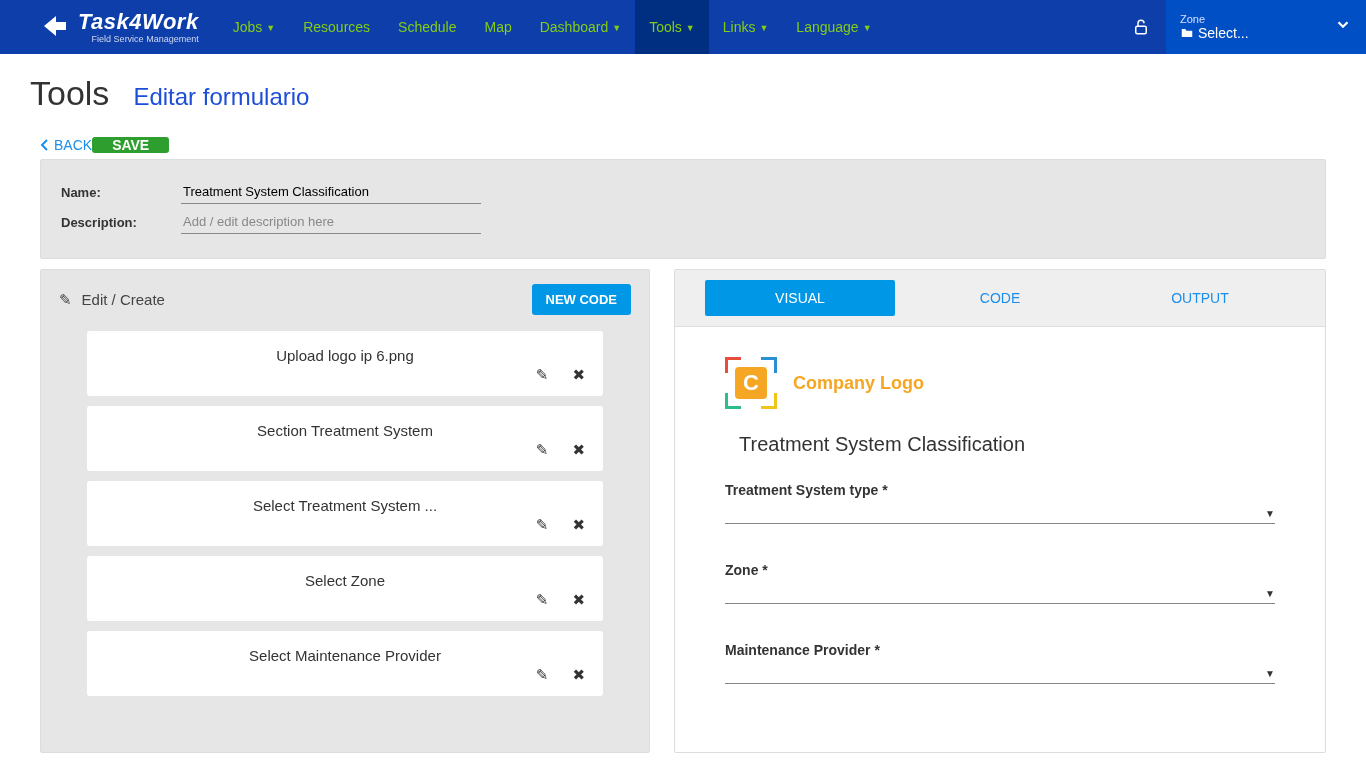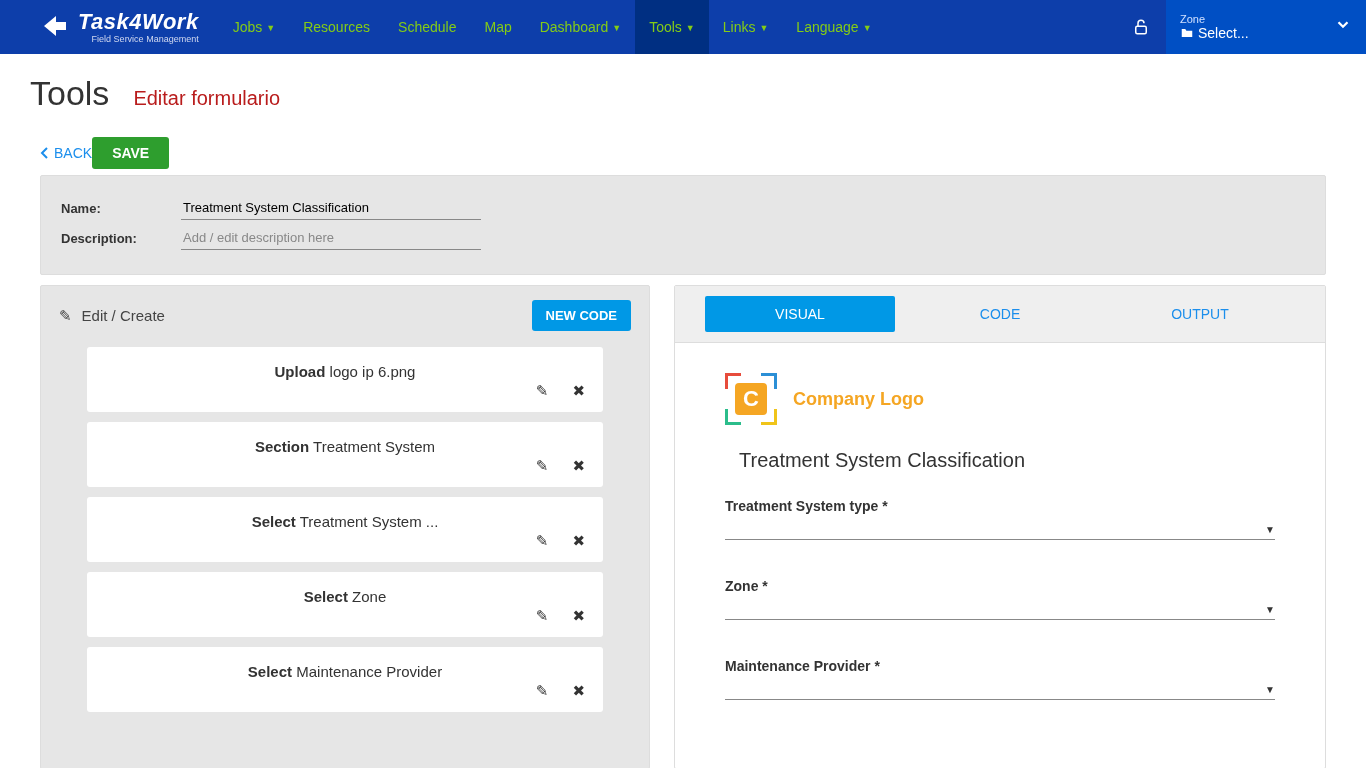--- a/index.html
+++ b/index.html
@@ -20,44 +20,44 @@
   .nav-icon { display:flex; align-items:center; padding:0 16px; font-size:18px; cursor:pointer;}
   .zone-box { background:#004fc4; width:200px; padding:6px 14px; display:flex; flex-direction:column; justify-content:center; position:relative; cursor:pointer;}
   .zone-label { font-size:11px; color:#cfe0ff; }
   .zone-value { font-size:14px; color:#fff; display:flex; align-items:center; gap:4px;}
   .zone-chevron { position:absolute; right:14px; top:50%; transform:translateY(-50%); font-size:18px; }
 
   
   .page { padding: 20px 30px 0 30px; }
   .page-head { display:flex; align-items:baseline; gap:24px; margin-bottom:24px; padding-left:0;}
   .page-title { font-size:34px; font-weight:400; color:#333; }
-  .page-sub { font-size:20px; color:#b91c1c; }
+  .page-sub { font-size:24px; color:#1d4ed8; }
 
   .toolbar { display:flex; align-items:center; justify-content:flex-start; margin: 0 0 6px 0; padding: 0 10px;}
   .back-link { color:#1b8eec; font-size:14px; cursor:pointer; display:flex; align-items:center; gap:4px; font-weight:500;}
-  .btn-save { background:#2e9e2e; color:#fff; border:none; border-radius:3px; padding:8px 20px; font-size:14px; font-weight:600; cursor:pointer; }
+  .btn-save { background:#2e9e2e; color:#fff; border:none; border-radius:3px; padding:0 20px; font-size:14px; font-weight:600; cursor:pointer; }
 
   .meta-box { background:#e6e6e6; border:1px solid #ddd; border-radius:2px; padding:14px 20px 18px 20px; margin:0 10px 10px 10px;}
   .meta-row { display:flex; align-items:center; gap:40px; margin:6px 0;}
   .meta-label { width:80px; font-size:13px; font-weight:700; }
   .meta-input { width:300px; border:none; border-bottom:1px solid #888; background:transparent; padding:4px 2px; font-size:13px; outline:none;}
   .meta-input::placeholder{ color:#888;}
 
   .two-col { display:flex; gap:24px; padding:0 10px; }
   .panel { background:#e6e6e6; border:1px solid #ddd; border-radius:2px; padding:14px 18px 30px 18px; }
   .left-panel  { flex: 0 0 610px; }
   .right-panel { flex: 1; background:#fff; border:1px solid #ddd; padding:0;}
 
   .panel-head { display:flex; align-items:center; justify-content:space-between; margin-bottom:16px;}
   .panel-head-left { display:flex; align-items:center; gap:10px; font-size:15px; font-weight:500; color:#444;}
   .btn-newfield { background:#0098e6; color:#fff; border:none; border-radius:3px; padding:8px 14px; font-size:13px; font-weight:600; cursor:pointer;}
 
   .field-card { background:#fff; border-radius:3px; margin:10px 28px 0 28px; padding:16px 16px 32px 16px; position:relative; text-align:center;}
   .field-card .title { font-size:15px; font-weight:400; }
-  .field-card .title b { font-weight:700; }
+  .field-card .title b { font-weight:400; }
   .card-actions { position:absolute; right:18px; bottom:12px; display:flex; gap:24px; }
   .card-actions span { cursor:pointer; font-size:15px; }
 
   
   .tabs { display:flex; background:#efefef; border-bottom:1px solid #ddd; padding:10px 30px; gap:10px;}
   .tab { flex:1; text-align:center; padding:10px 0; font-size:14px; cursor:pointer; color:#1b8eec; border-radius:2px;}
   .tab.active { background:#0098e6; color:#fff; }
   .preview { padding: 30px 50px; }
   .logo-row { display:flex; align-items:center; gap:16px; margin-bottom:24px;}
   .logo-square { width:52px; height:52px; position:relative;}

